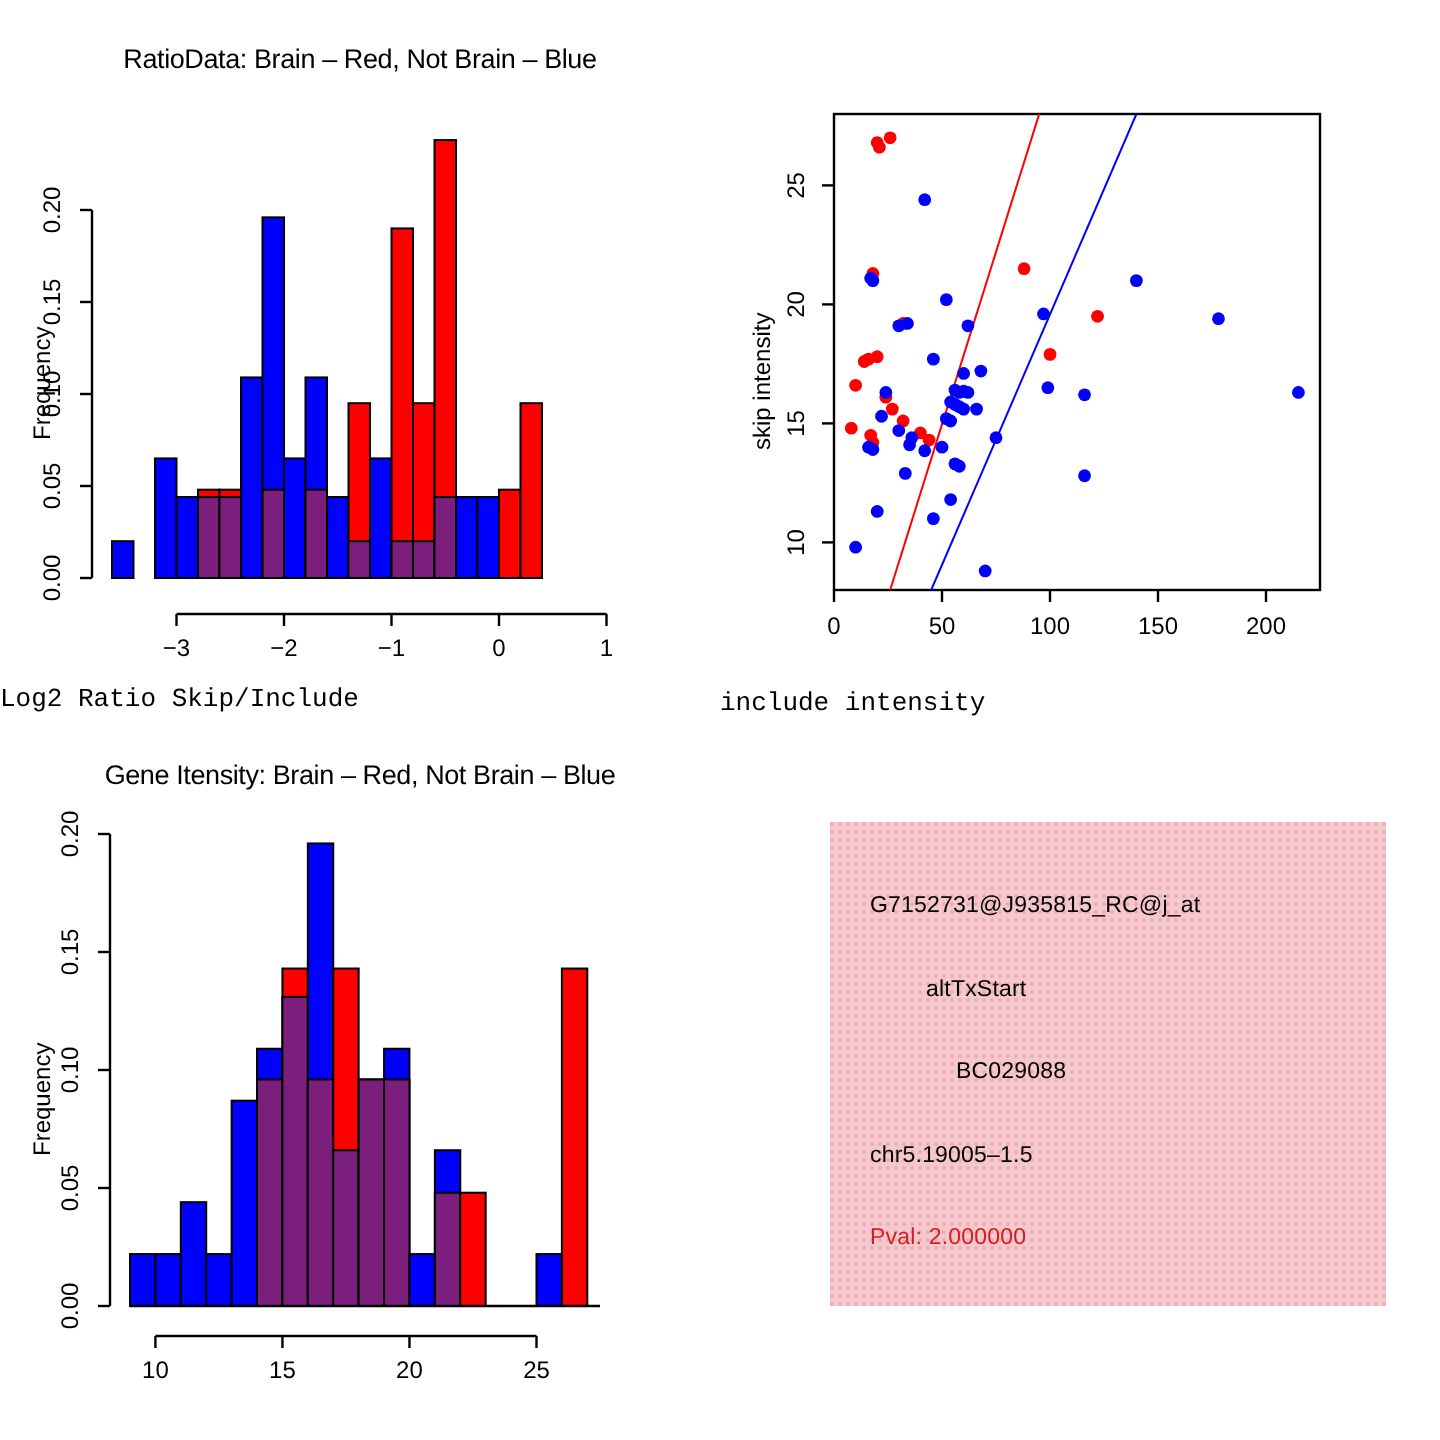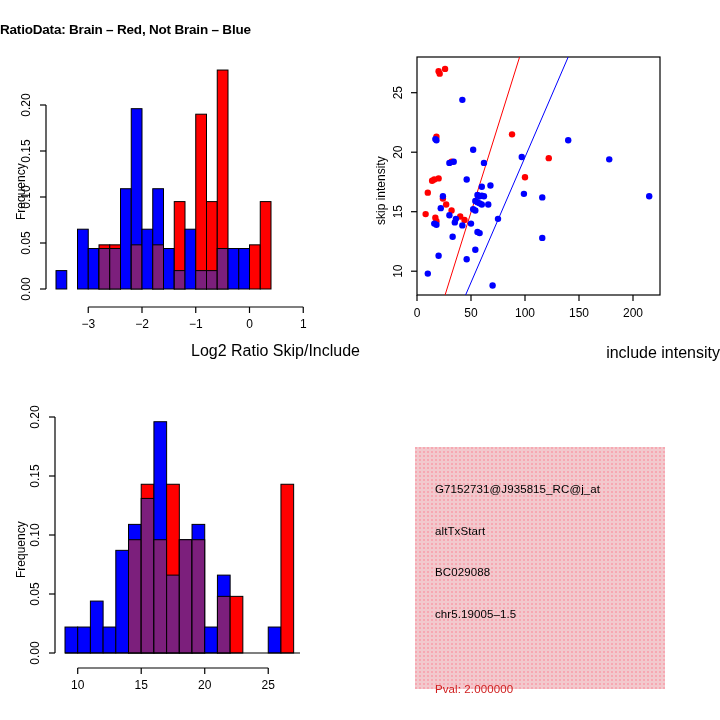--- a/index.html
+++ b/index.html
@@ -26,47 +26,48 @@
   }
   #panel-tl { left: 0;   top: 0;   }
   #panel-tr { left: 360px; top: 0; }
   #panel-bl { left: 0;   top: 360px; }
   #panel-br { left: 360px; top: 360px; }
 
   .plot-title {
     position: absolute;
     left: 0;
     width: 360px;
-    text-align: left;
-    font-weight: bold;
+    text-align: center;
+    font-weight: normal;
     font-size: 13.5px;
     letter-spacing: -0.2px;
     white-space: nowrap;
   }
   .axis-label {
     position: absolute;
-    font-size: 16px;
-    text-align: right;
+    font-size: 13px;
+    text-align: left;
     white-space: nowrap;
+    font-family: Liberation Mono, monospace;
   }
   .ylabel-rot {
     position: absolute;
     transform-origin: 0 0;
     transform: rotate(-90deg);
     font-size: 12px;
     white-space: nowrap;
   }
   svg { display: block; }
 
   
   #info-panel {
     position: absolute;
     left: 415px;
-    top: 447px;
-    width: 250px;
+    top: 411px;
+    width: 278px;
     height: 242px;
     background-color: #f2c9cd;
     background-image:
       radial-gradient(circle at 1px 1px, #f7a8b2 0.8px, transparent 1.1px);
     background-size: 4px 4px;
   }
   .info-line {
     position: absolute;
     left: 20px;
     font-size: 11.5px;
@@ -250,20 +251,21 @@
         <text x="219" y="317" font-family="&quot;Liberation Sans&quot;, sans-serif" font-size="12" fill="#000" text-anchor="middle">150</text>
         <text x="273" y="317" font-family="&quot;Liberation Sans&quot;, sans-serif" font-size="12" fill="#000" text-anchor="middle">200</text>
         <text x="0" y="0" font-family="&quot;Liberation Sans&quot;, sans-serif" font-size="12" fill="#000" text-anchor="middle" transform="translate(42,271.2) rotate(-90)">10</text>
         <text x="0" y="0" font-family="&quot;Liberation Sans&quot;, sans-serif" font-size="12" fill="#000" text-anchor="middle" transform="translate(42,211.7) rotate(-90)">15</text>
         <text x="0" y="0" font-family="&quot;Liberation Sans&quot;, sans-serif" font-size="12" fill="#000" text-anchor="middle" transform="translate(42,152.20000000000002) rotate(-90)">20</text>
         <text x="0" y="0" font-family="&quot;Liberation Sans&quot;, sans-serif" font-size="12" fill="#000" text-anchor="middle" transform="translate(42,92.70000000000002) rotate(-90)">25</text>
       </svg>
   </div>
 
   <div class="panel" id="panel-bl">
+    <div class="plot-title" style="top:20px;">Gene Itensity: Brain – Red, Not Brain – Blue</div>
 
     <div class="ylabel-rot" style="left:14px; top:218px;">Frequency</div>
 
 
     <svg id="svg-gene" width="360" height="360">
         <g>
           <rect x="65" y="267.04" width="12.702702702702709" height="25.95999999999998" fill="#0000ff" stroke="#000" stroke-width="1"></rect>
           <rect x="77.70270270270271" y="267.04" width="12.702702702702695" height="25.95999999999998" fill="#0000ff" stroke="#000" stroke-width="1"></rect>
           <rect x="90.4054054054054" y="241.08" width="12.702702702702709" height="51.91999999999999" fill="#0000ff" stroke="#000" stroke-width="1"></rect>
           <rect x="103.10810810810811" y="267.04" width="12.702702702702695" height="25.95999999999998" fill="#0000ff" stroke="#000" stroke-width="1"></rect>
@@ -312,19 +314,19 @@
         <text x="141.21621621621622" y="329" font-family="&quot;Liberation Sans&quot;, sans-serif" font-size="12" fill="#000" text-anchor="middle">15</text>
         <text x="204.72972972972974" y="329" font-family="&quot;Liberation Sans&quot;, sans-serif" font-size="12" fill="#000" text-anchor="middle">20</text>
         <text x="268.2432432432432" y="329" font-family="&quot;Liberation Sans&quot;, sans-serif" font-size="12" fill="#000" text-anchor="middle">25</text>
       </svg>
   </div>
 
   <div class="panel" id="panel-br"></div>
 
   <div id="info-panel">
     <div class="info-line" style="top:36px;">G7152731@J935815_RC@j_at</div>
-    <div class="info-line" style="top:78px;">altTxStart</div>
-    <div class="info-line" style="top:119px;">BC029088</div>
+    <div class="info-line" style="top:78px;margin-left:28px;">altTxStart</div>
+    <div class="info-line" style="top:119px;margin-left:43px;">BC029088</div>
     <div class="info-line" style="top:161px;">chr5.19005–1.5</div>
-    <div class="info-line pval" style="top:202px;margin-top:34px;">Pval: 2.000000</div>
+    <div class="info-line pval" style="top:202px;">Pval: 2.000000</div>
   </div>
 
 </div>
 
 </body></html>

